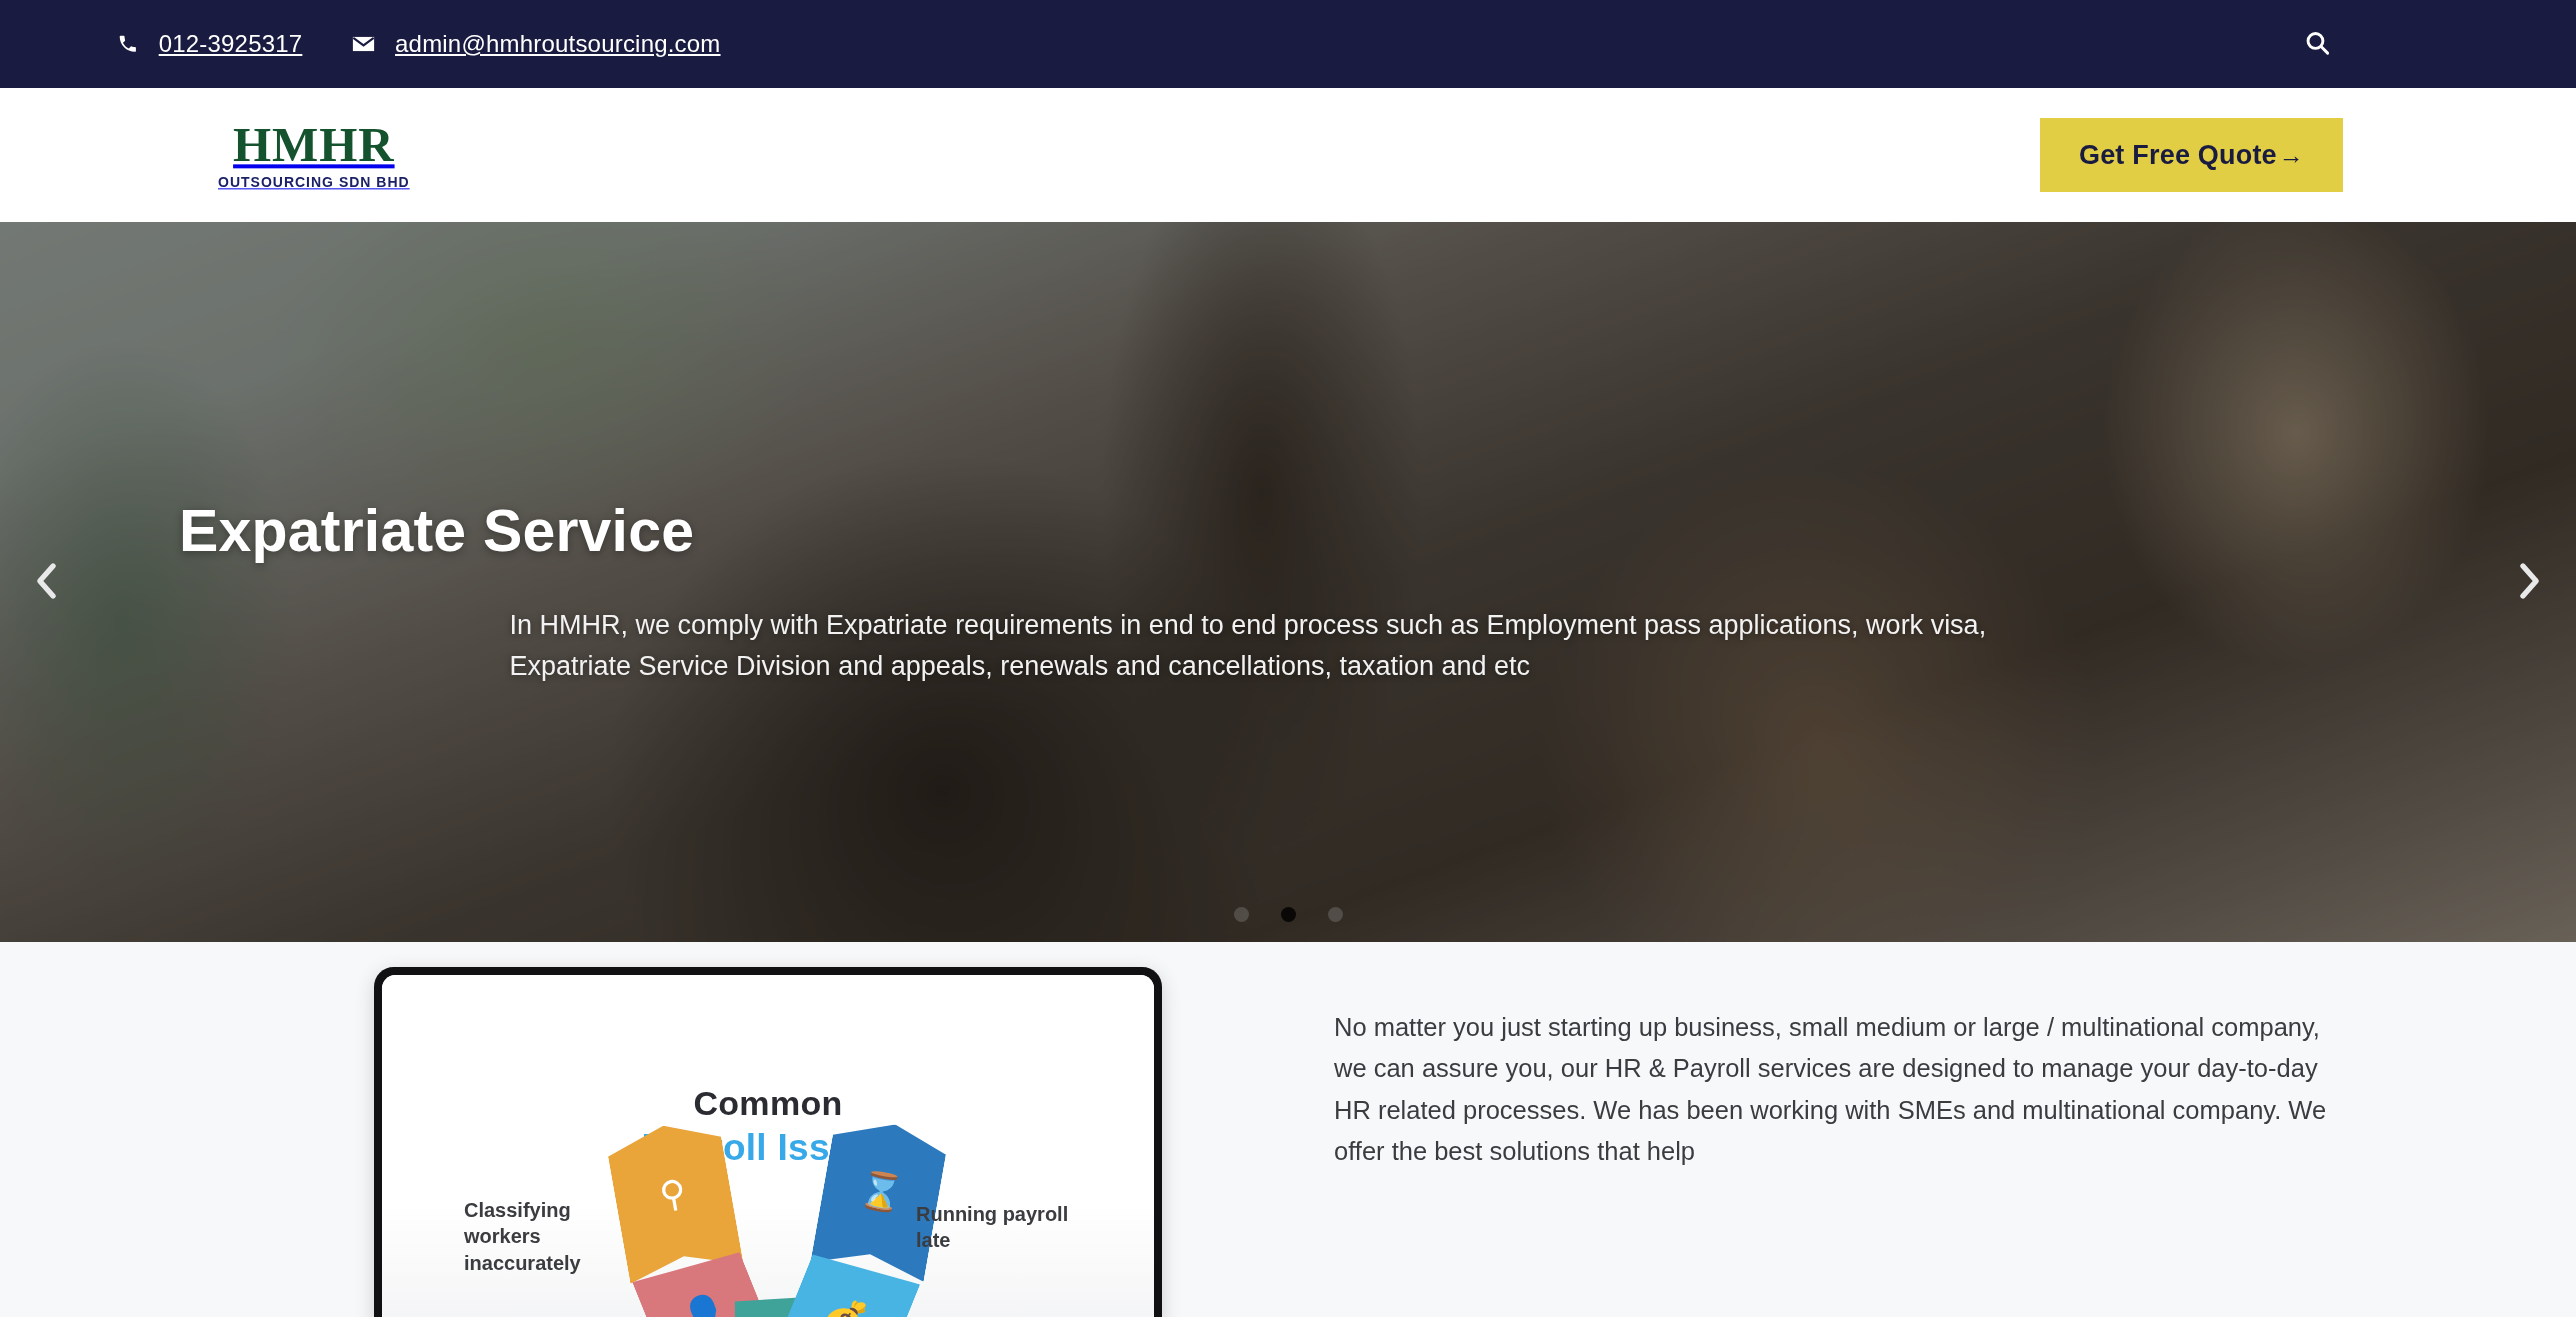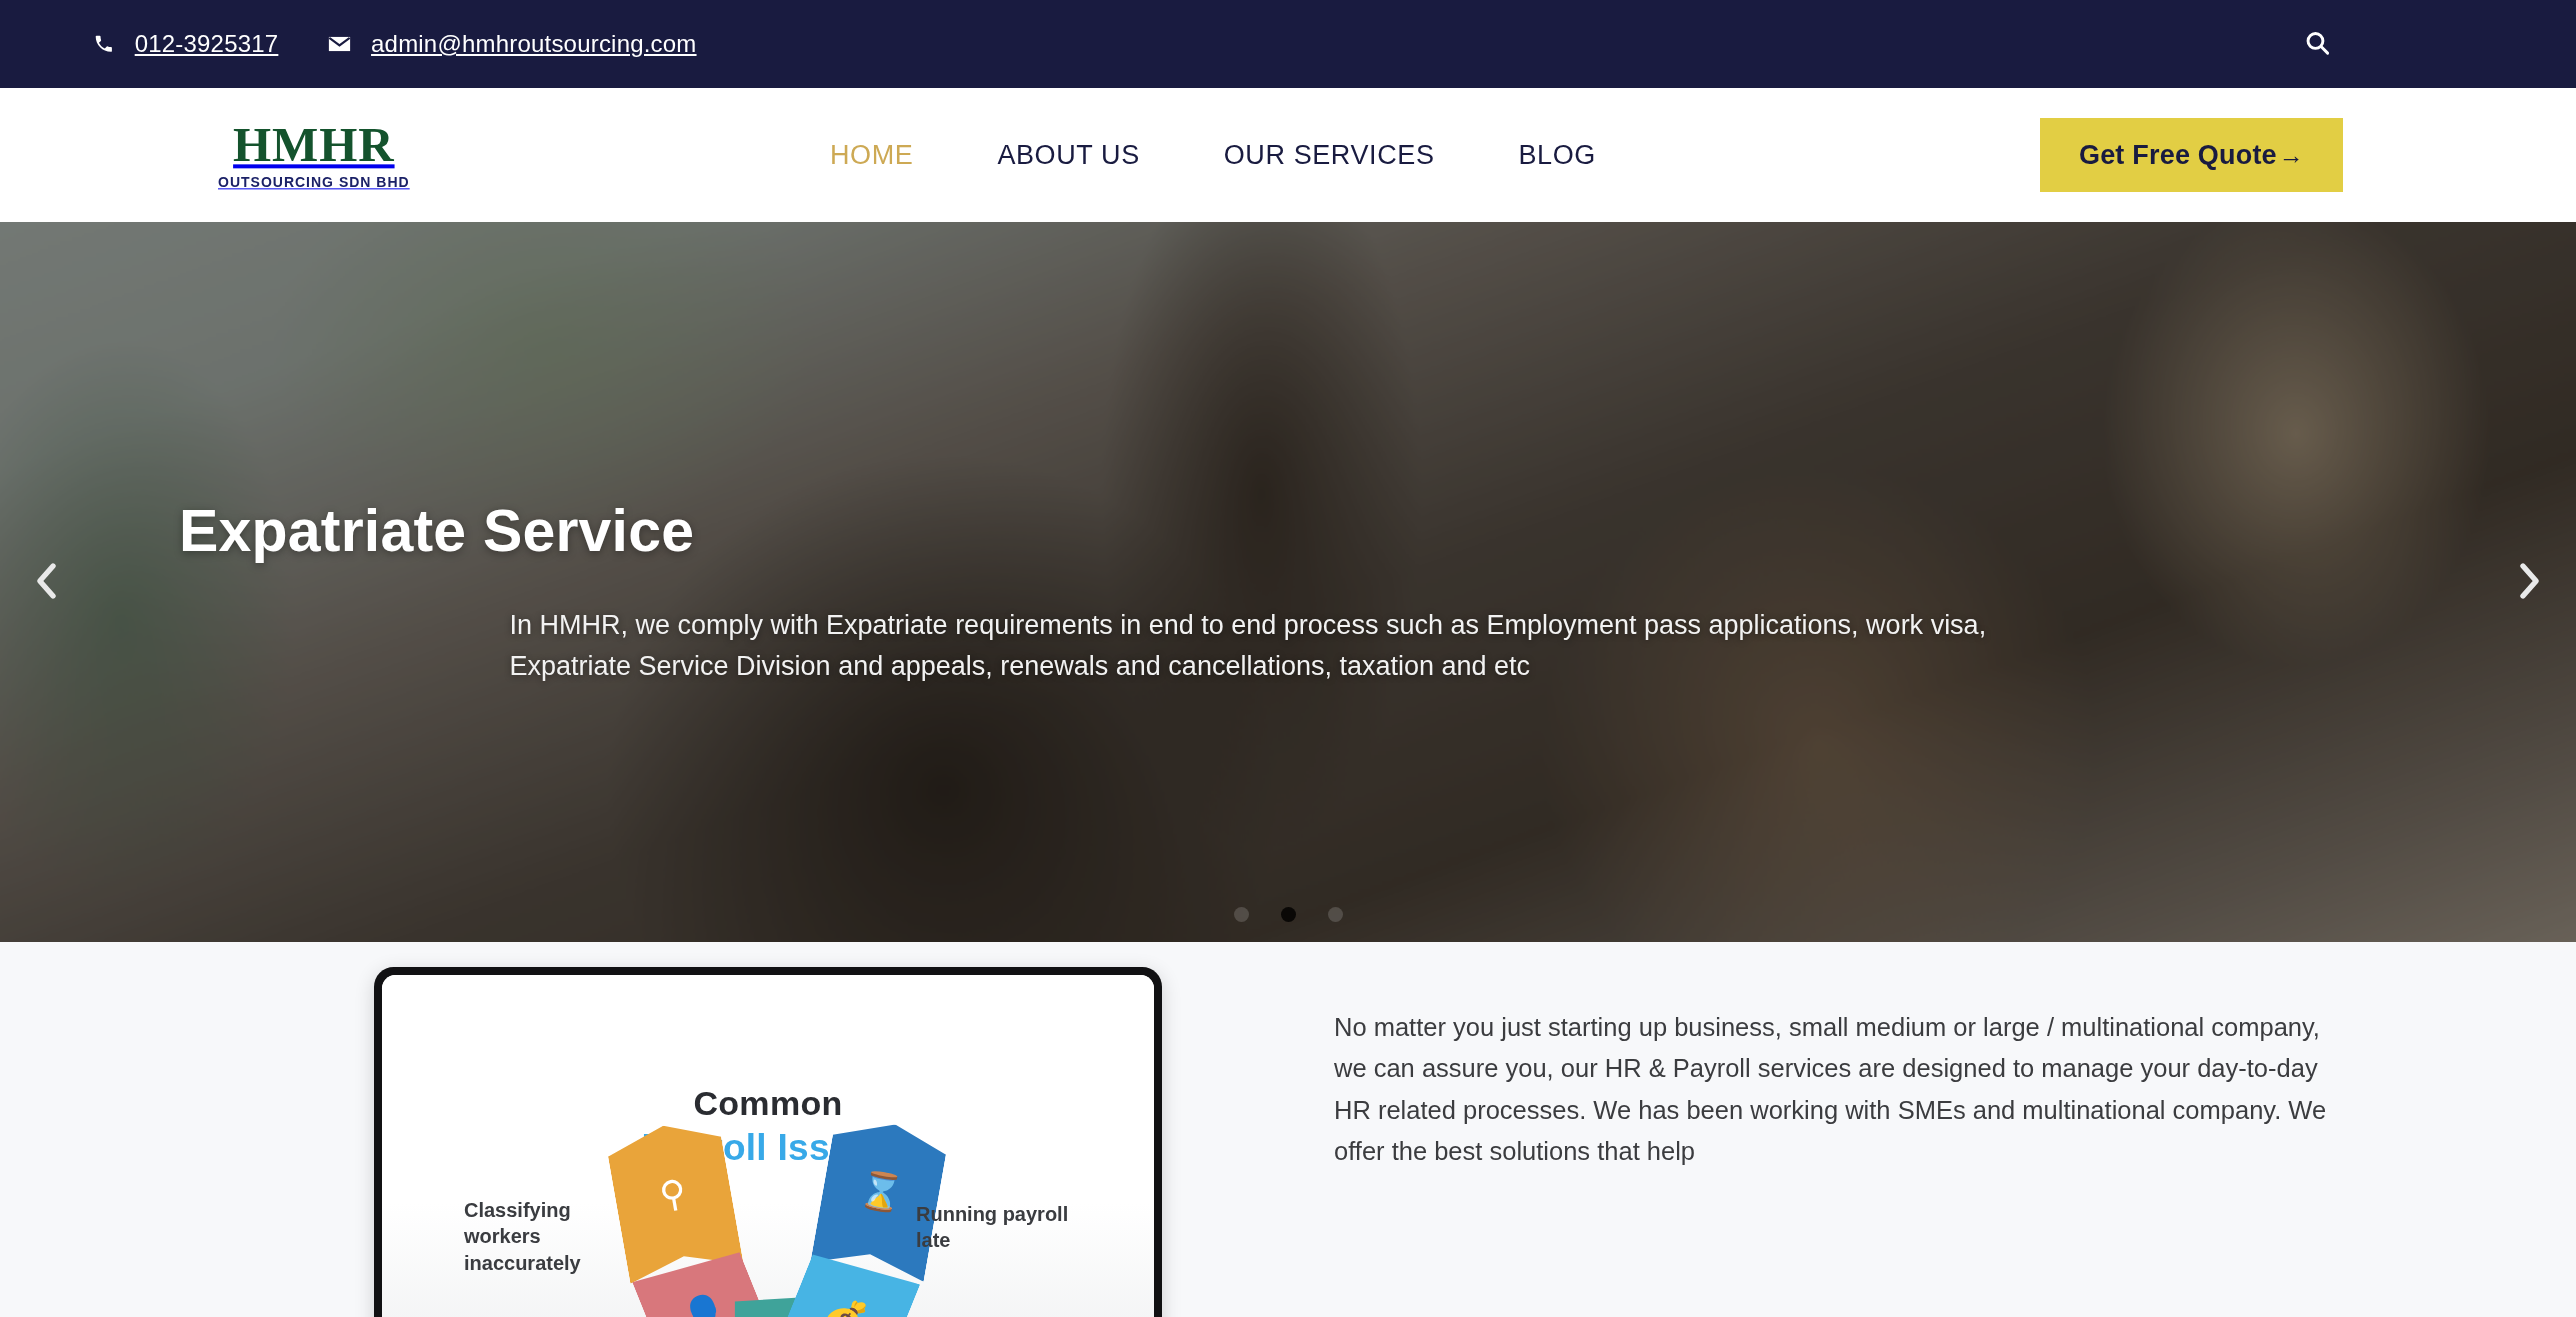--- a/index.html
+++ b/index.html
@@ -16,21 +16,21 @@
   .topbar {
     height: 88px;
     background: #191B40;
     display: flex;
     align-items: center;
     position: relative;
   }
   .topbar-inner {
     display: flex;
     gap: 50px;
-    padding-left: 92px;
+    padding-left: 116px;
   }
   .contact-item {
     display: flex;
     align-items: center;
     gap: 19.7px;
     color: #ffffff;
     font-size: 24px;
     letter-spacing: 0.2px;
     white-space: nowrap;
   }
@@ -394,26 +394,20 @@
   </div>
 </div>
 
 <div class="navbar">
 
   <a class="logo" href="#">
     <span class="logo-main">HMHR</span>
     <span class="logo-sub">OUTSOURCING SDN BHD</span>
   </a>
 
-  <nav class="nav-menu">
-    <a class="nav-link active" href="#">HOME</a>
-    <a class="nav-link" href="#">ABOUT US</a>
-    <a class="nav-link" href="#">OUR SERVICES</a>
-    <a class="nav-link" href="#">BLOG</a>
-  </nav>
 
   <button class="quote-btn">
     <span>Get Free Quote</span>
     <span class="arr">→</span>
   </button>
 </div>
 
 <section class="hero">
   <div class="hero-photo"></div>
   <div class="hero-overlay"></div>

